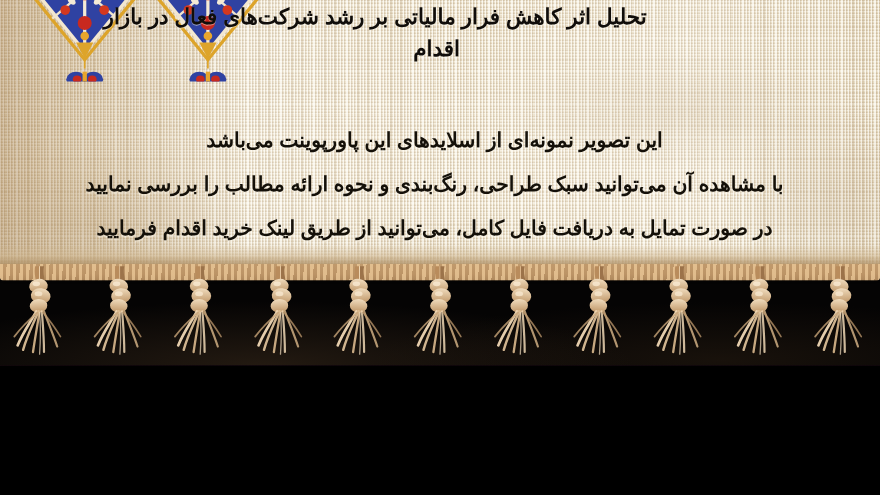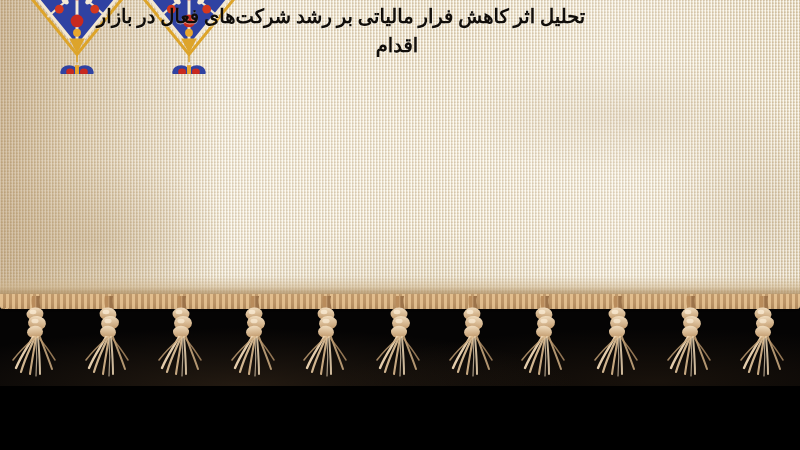--- a/index.html
+++ b/index.html
@@ -4,23 +4,23 @@
 <title>Slide</title>
 <style>
   html, body {
     margin: 0;
     padding: 0;
     background: #000;
   }
   #slide {
     position: relative;
     width: 800px;
-    height: 386px;
+    height: 332px;
     overflow: hidden;
-    font-family: Liberation Serif, serif;
+    font-family: Liberation Sans, sans-serif;
     background: #be185d;
   }
 
   
   .canvas-bg {
     position: absolute;
     inset: 0;
     background-color: #eadfc8;
     background-image:
       
@@ -216,20 +216,25 @@
     <svg class="medallion m2" viewBox="0 0 120 120">
       <use href="#med" x="0" y="0"></use>
     </svg>
   </div>
 
   <div class="title-block">
     <span class="title-line l1">تحلیل اثر کاهش فرار مالیاتی بر رشد شرکت‌های فعال در بازار</span>
     <span class="title-line l2">اقدام</span>
   </div>
 
+  <div class="body-block">
+    <span class="body-line">این تصویر نمونه‌ای از اسلایدهای این پاورپوینت می‌باشد</span>
+    <span class="body-line">با مشاهده آن می‌توانید سبک طراحی، رنگ‌بندی و نحوه ارائه مطالب را بررسی نمایید</span>
+    <span class="body-line">در صورت تمایل به دریافت فایل کامل، می‌توانید از طریق لینک خرید اقدام فرمایید</span>
+  </div>
 
   <div class="band-top-fade"></div>
 
   <div class="bottom-band">
     <div class="band-sheen"></div>
     <div class="selvedge"></div>
     <div class="fringe" id="fringe">
         <div class="tassel" style="left: 9.36364px;"><svg viewBox="0 0 54 86" width="54" height="86">
             <defs>
               <linearGradient id="tg0" x1="0" y1="0" x2="1" y2="0">

